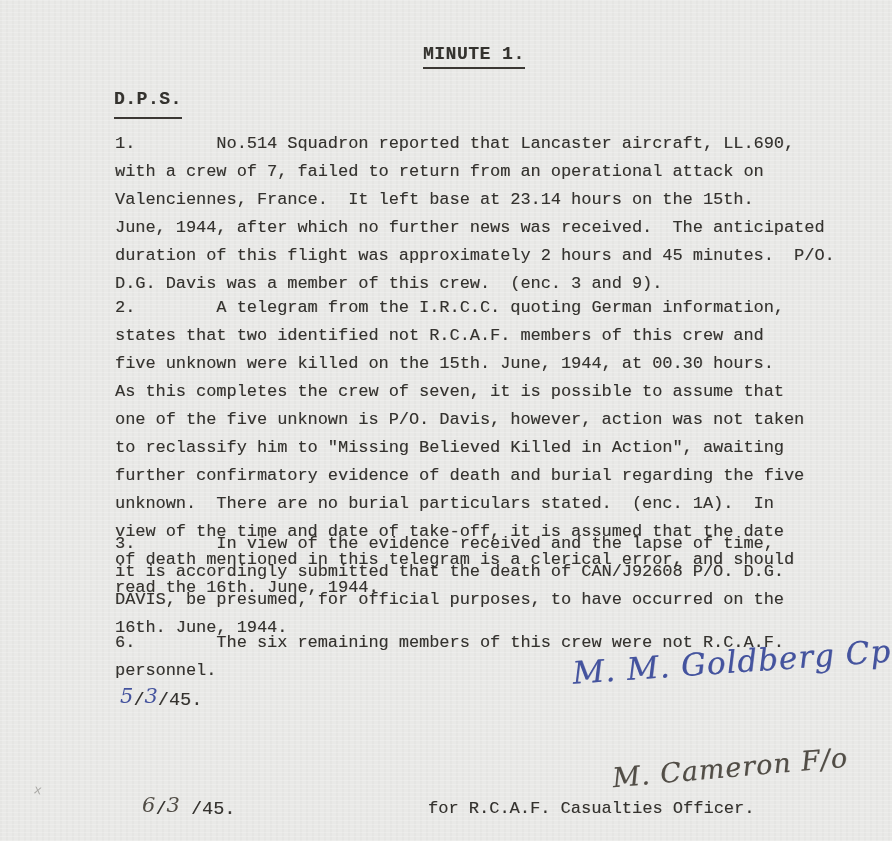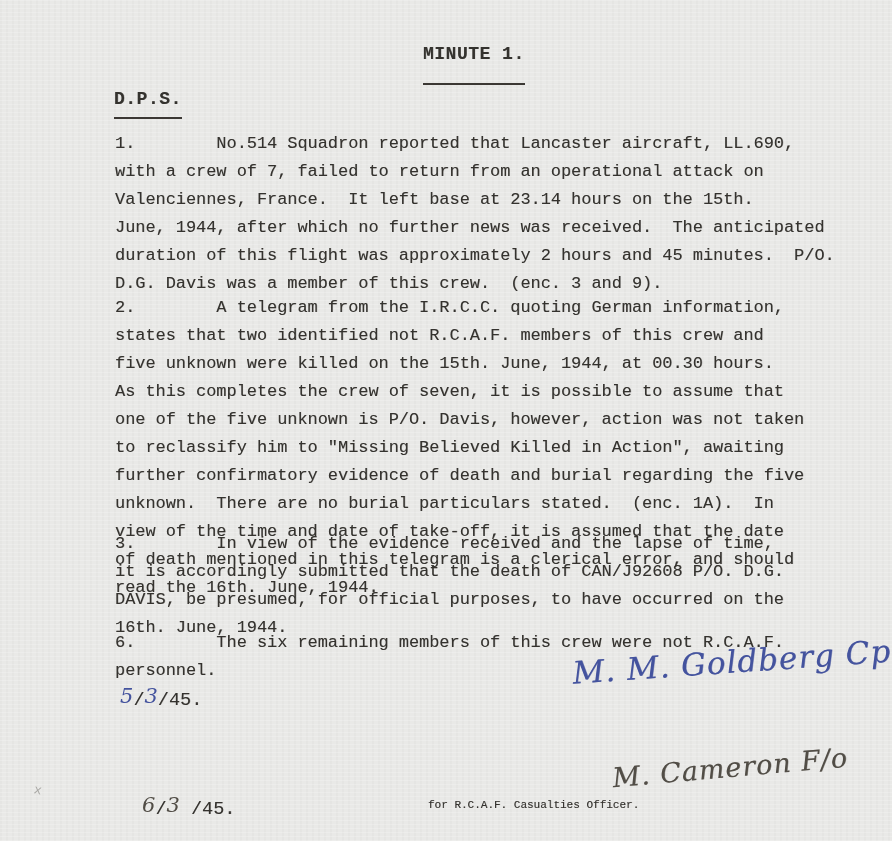--- a/index.html
+++ b/index.html
@@ -16,21 +16,21 @@
     color:#34322e;
   }
   .typed{
     font-family:"Liberation Mono", monospace;
     color:#34322e;
     text-shadow:0.4px 0.4px 0 rgba(46,44,40,0.35);
   }
   .title{
     position:absolute; left:423px; top:44px;
     font-size:18px; font-weight:bold; letter-spacing:0.5px;
-    border-bottom:2px solid #3b3834; padding-bottom:19px;
+    border-bottom:2px solid #3b3834; padding-bottom:3px;
   }
   .dps{
     position:absolute; left:114px; top:89px;
     font-size:18px; font-weight:bold; letter-spacing:0.5px;
     border-bottom:2px solid #3b3834; padding-bottom:8px;
   }
   .para{
     position:absolute; left:115px;
     font-size:16.9px; line-height:28px;
     white-space:pre;
@@ -60,21 +60,21 @@
   .date-1{left:120px; top:686px;}
   .date-2{left:142px; top:795px;}
   .hand{
     font-family:"DejaVu Serif", serif; font-style:italic;
     font-size:21px; position:relative; top:-2px;
   }
   .hand-blue{color:#44539e;}
   .hand-dark{color:#514d46;}
   .footer-line{
     position:absolute; left:428px; top:799px;
-    font-size:11px;
+    font-size:17px;
   }
   .pencil-mark{
     position:absolute; left:34px; top:783px;
     font-size:13px; color:rgba(90,88,84,0.45);
     transform:rotate(12deg);
   }
 </style>
 </head>
 <body>
 

